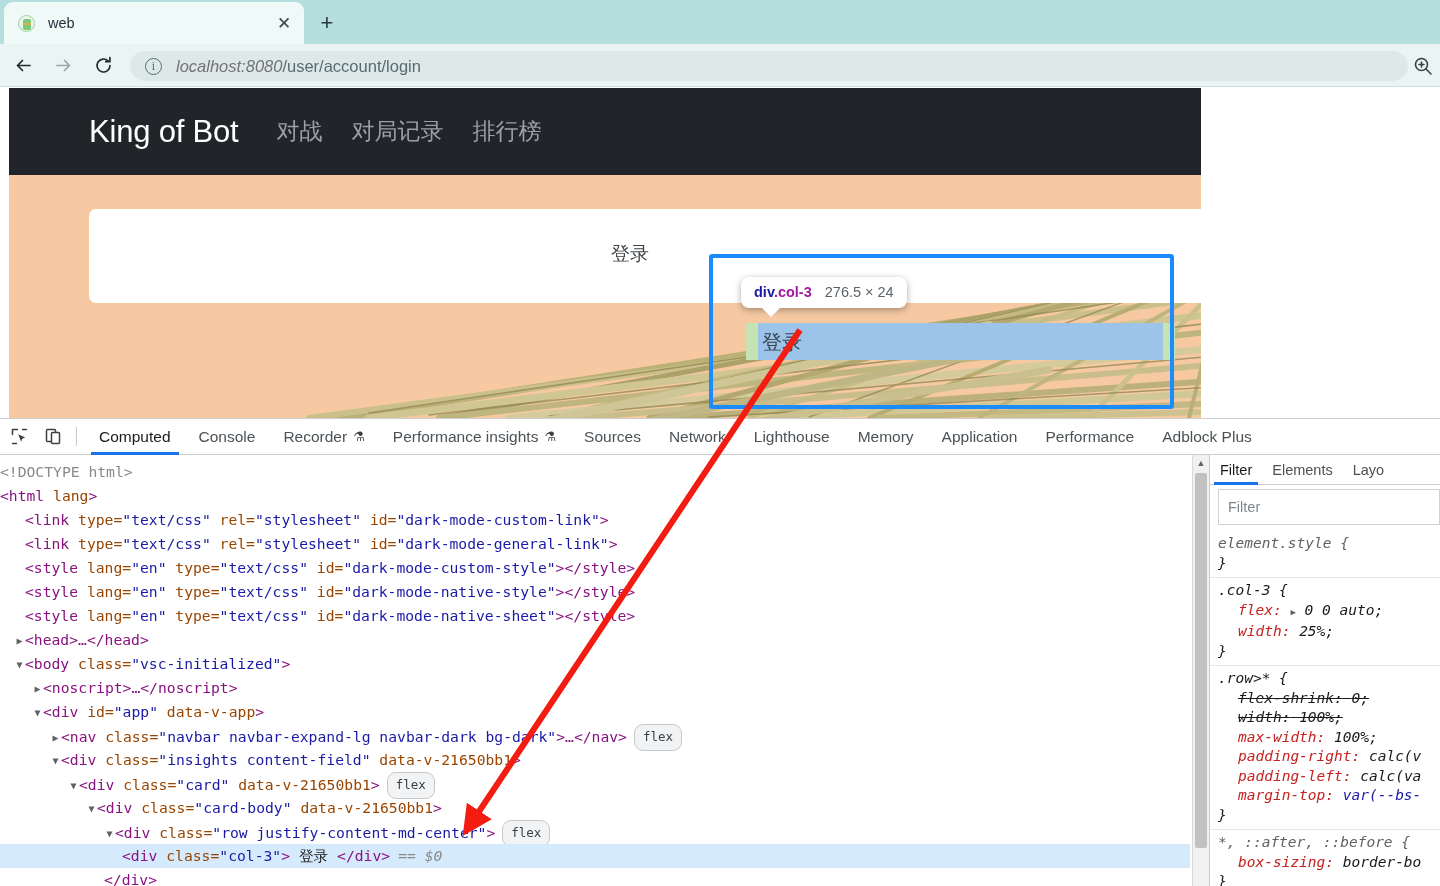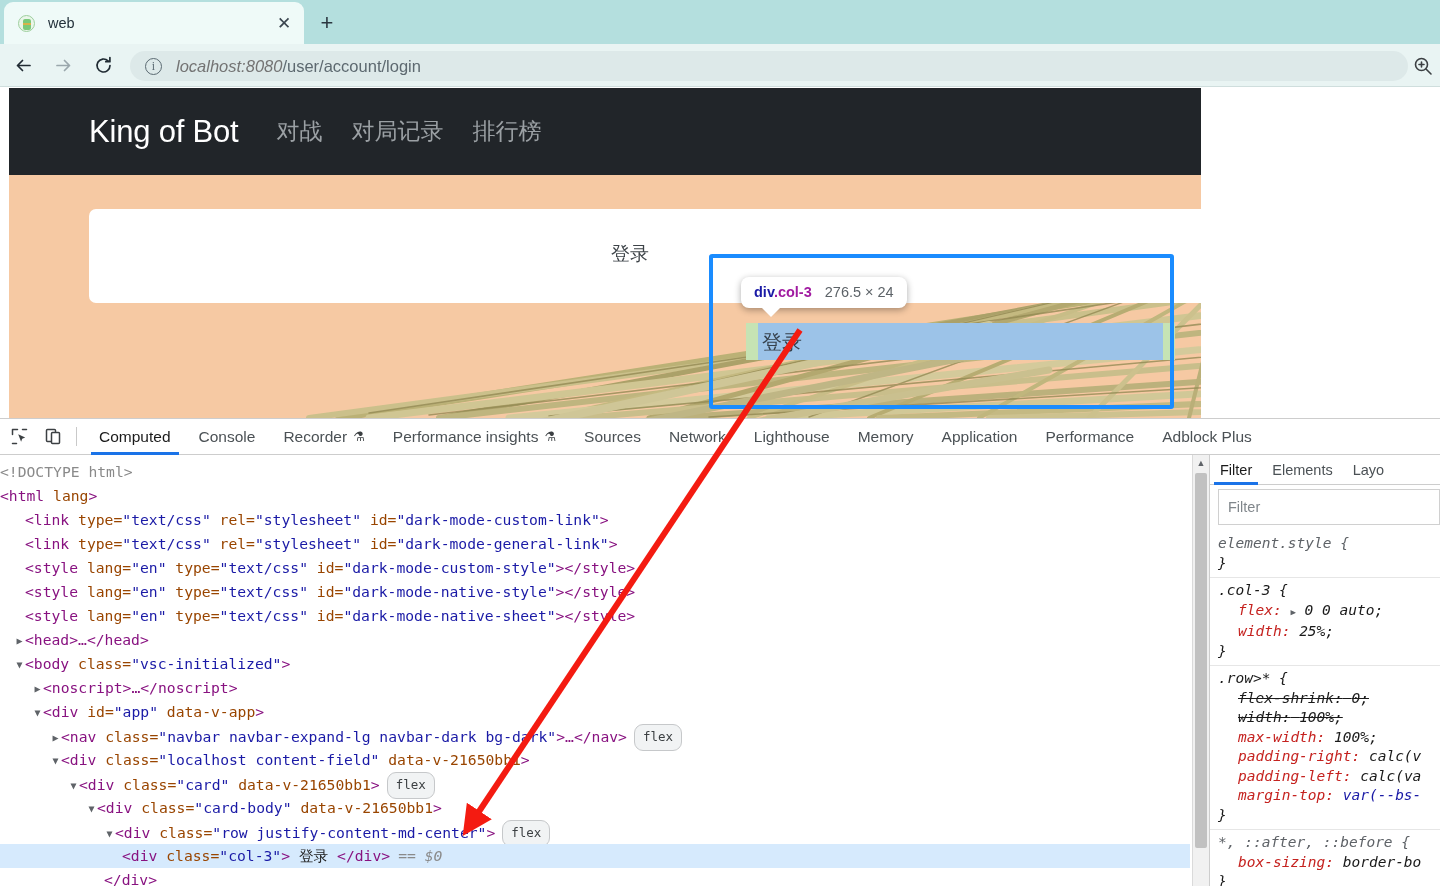--- a/index.html
+++ b/index.html
@@ -470,21 +470,21 @@
           <div class="dl" style="padding-left:14px"><span class="tw">▶</span><span class="c-tag">&lt;head&gt;…&lt;/head&gt;</span></div>
 
           <div class="dl" style="padding-left:14px"><span class="tw">▼</span><span class="c-tag">&lt;</span><span class="c-tag">body</span> <span class="c-attr">class</span><span class="c-attr">=</span><span class="c-val">"</span><span class="c-val">vsc-initialized</span><span class="c-val">"</span><span class="c-tag">&gt;</span></div>
 
           <div class="dl" style="padding-left:32px"><span class="tw">▶</span><span class="c-tag">&lt;noscript&gt;…&lt;/noscript&gt;</span></div>
 
           <div class="dl" style="padding-left:32px"><span class="tw">▼</span><span class="c-tag">&lt;</span><span class="c-tag">div</span> <span class="c-attr">id</span><span class="c-attr">=</span><span class="c-val">"</span><span class="c-val">app</span><span class="c-val">"</span> <span class="c-attr">data-v-app</span><span class="c-tag">&gt;</span></div>
 
           <div class="dl" style="padding-left:50px"><span class="tw">▶</span><span class="c-tag">&lt;</span><span class="c-tag">nav</span> <span class="c-attr">class</span><span class="c-attr">=</span><span class="c-val">"</span><span class="c-val">navbar navbar-expand-lg navbar-dark bg-dark</span><span class="c-val">"</span><span class="c-tag">&gt;</span><span class="c-tag">…&lt;/nav&gt;</span><span class="badge-flex">flex</span></div>
 
-          <div class="dl" style="padding-left:50px"><span class="tw">▼</span><span class="c-tag">&lt;</span><span class="c-tag">div</span> <span class="c-attr">class</span><span class="c-attr">=</span><span class="c-val">"</span><span class="c-val">localhost content-field</span><span class="c-val">"</span> <span class="c-attr">data-v-21650bb1</span><span class="c-tag">&gt;</span></div>
+          <div class="dl" style="padding-left:50px"><span class="tw">▼</span><span class="c-tag">&lt;</span><span class="c-tag">div</span> <span class="c-attr">class</span><span class="c-attr">=</span><span class="c-val">"</span><span class="c-val">insights content-field</span><span class="c-val">"</span> <span class="c-attr">data-v-21650bb1</span><span class="c-tag">&gt;</span></div>
 
           <div class="dl" style="padding-left:68px"><span class="tw">▼</span><span class="c-tag">&lt;</span><span class="c-tag">div</span> <span class="c-attr">class</span><span class="c-attr">=</span><span class="c-val">"</span><span class="c-val">card</span><span class="c-val">"</span> <span class="c-attr">data-v-21650bb1</span><span class="c-tag">&gt;</span><span class="badge-flex">flex</span></div>
 
           <div class="dl" style="padding-left:86px"><span class="tw">▼</span><span class="c-tag">&lt;</span><span class="c-tag">div</span> <span class="c-attr">class</span><span class="c-attr">=</span><span class="c-val">"</span><span class="c-val">card-body</span><span class="c-val">"</span> <span class="c-attr">data-v-21650bb1</span><span class="c-tag">&gt;</span></div>
 
           <div class="dl" style="padding-left:104px"><span class="tw">▼</span><span class="c-tag">&lt;</span><span class="c-tag">div</span> <span class="c-attr">class</span><span class="c-attr">=</span><span class="c-val">"</span><span class="c-val">row justify-content-md-center</span><span class="c-val">"</span><span class="c-tag">&gt;</span><span class="badge-flex">flex</span></div>
 
           <div class="dl sel" style="padding-left:122px"><span class="c-tag">&lt;</span><span class="c-tag">div</span> <span class="c-attr">class</span><span class="c-attr">=</span><span class="c-val">"</span><span class="c-val">col-3</span><span class="c-val">"</span><span class="c-tag">&gt;</span> <span class="c-txt">登录</span> <span class="c-tag">&lt;/</span><span class="c-tag">div</span><span class="c-tag">&gt;</span><span class="dollar">== $0</span></div>
 
           <div class="dl" style="padding-left:104px"><span class="c-tag">&lt;/div&gt;</span></div>

